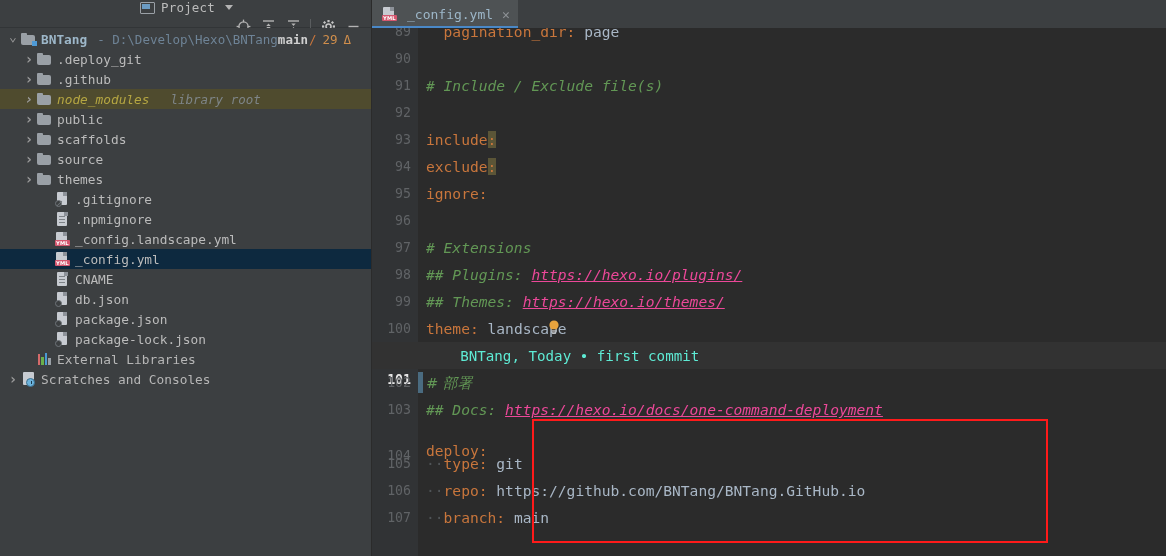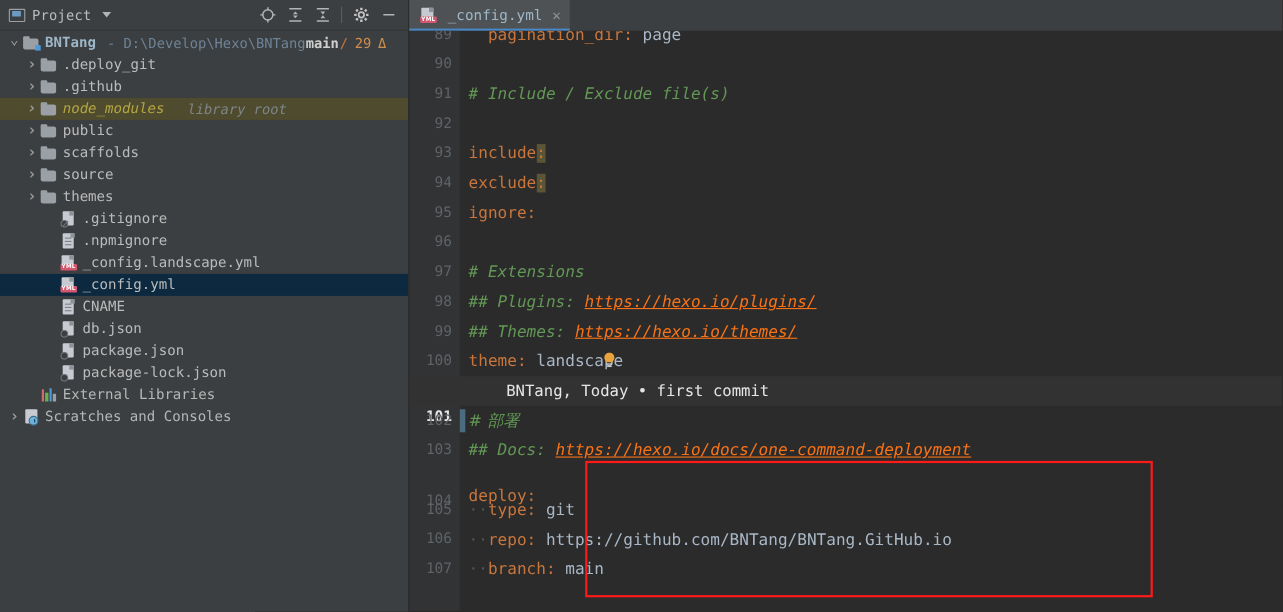--- a/index.html
+++ b/index.html
@@ -19,20 +19,21 @@
     border-right: 1px solid #2b2b2b;
     flex: 0 0 372px;
     position: relative;
   }
   #sb-toolbar {
     height: 28px; min-height: 28px;
     display: flex; align-items: center;
     padding: 0 6px 0 8px;
     background: #3c3f41;
     border-bottom: 1px solid #323537;
+    flex-direction: column;
   }
   .sb-title-wrap { display: flex; align-items: center; gap: 6px; }
   .sb-title {
     color: #bbbbbb; font-size: 12.5px;
     font-family: "DejaVu Sans Mono", monospace;
     letter-spacing: .2px;
   }
   .proj-icon {
     width: 15px; height: 12px;
     border: 1.6px solid #9aa0a6; border-radius: 1px;
@@ -183,24 +184,24 @@
     font-family:"DejaVu Sans Mono", monospace;
     white-space:pre;
     padding-left: 8px;
   }
   .cl-bg-cur { position:absolute; left:0; right:0; height:27px; background:#323232; }
   .cl-bg-cur.g { left:0; width:46px; background:#323232; }
 
   .k   { color:#c9763c; }            
   .v   { color:#a9b7c6; }            
   .cm  { color:#629755; font-style:italic; }   
-  .lnk { color:#f97316; font-style:italic; text-decoration:underline; }
+  .lnk { color:#ec4899; font-style:italic; text-decoration:underline; }
   .colon-hl { background:#5b5537; color:#c9763c; }
   .dot { color:#4f5457; }
-  .blame { color:#e5e5e5; font-size:14.2px; }
+  .blame { color:#5eead4; font-size:14.2px; }
   .cjk { font-family:"DejaVu Sans", sans-serif; font-style:italic; color:#629755; }
 
   
   .chg-bar {
     position:absolute; width:5px; background:#4a6b80;
   }
   
   #redbox {
     position:absolute; border:2.5px solid #ff1a1a;
     pointer-events:none;

